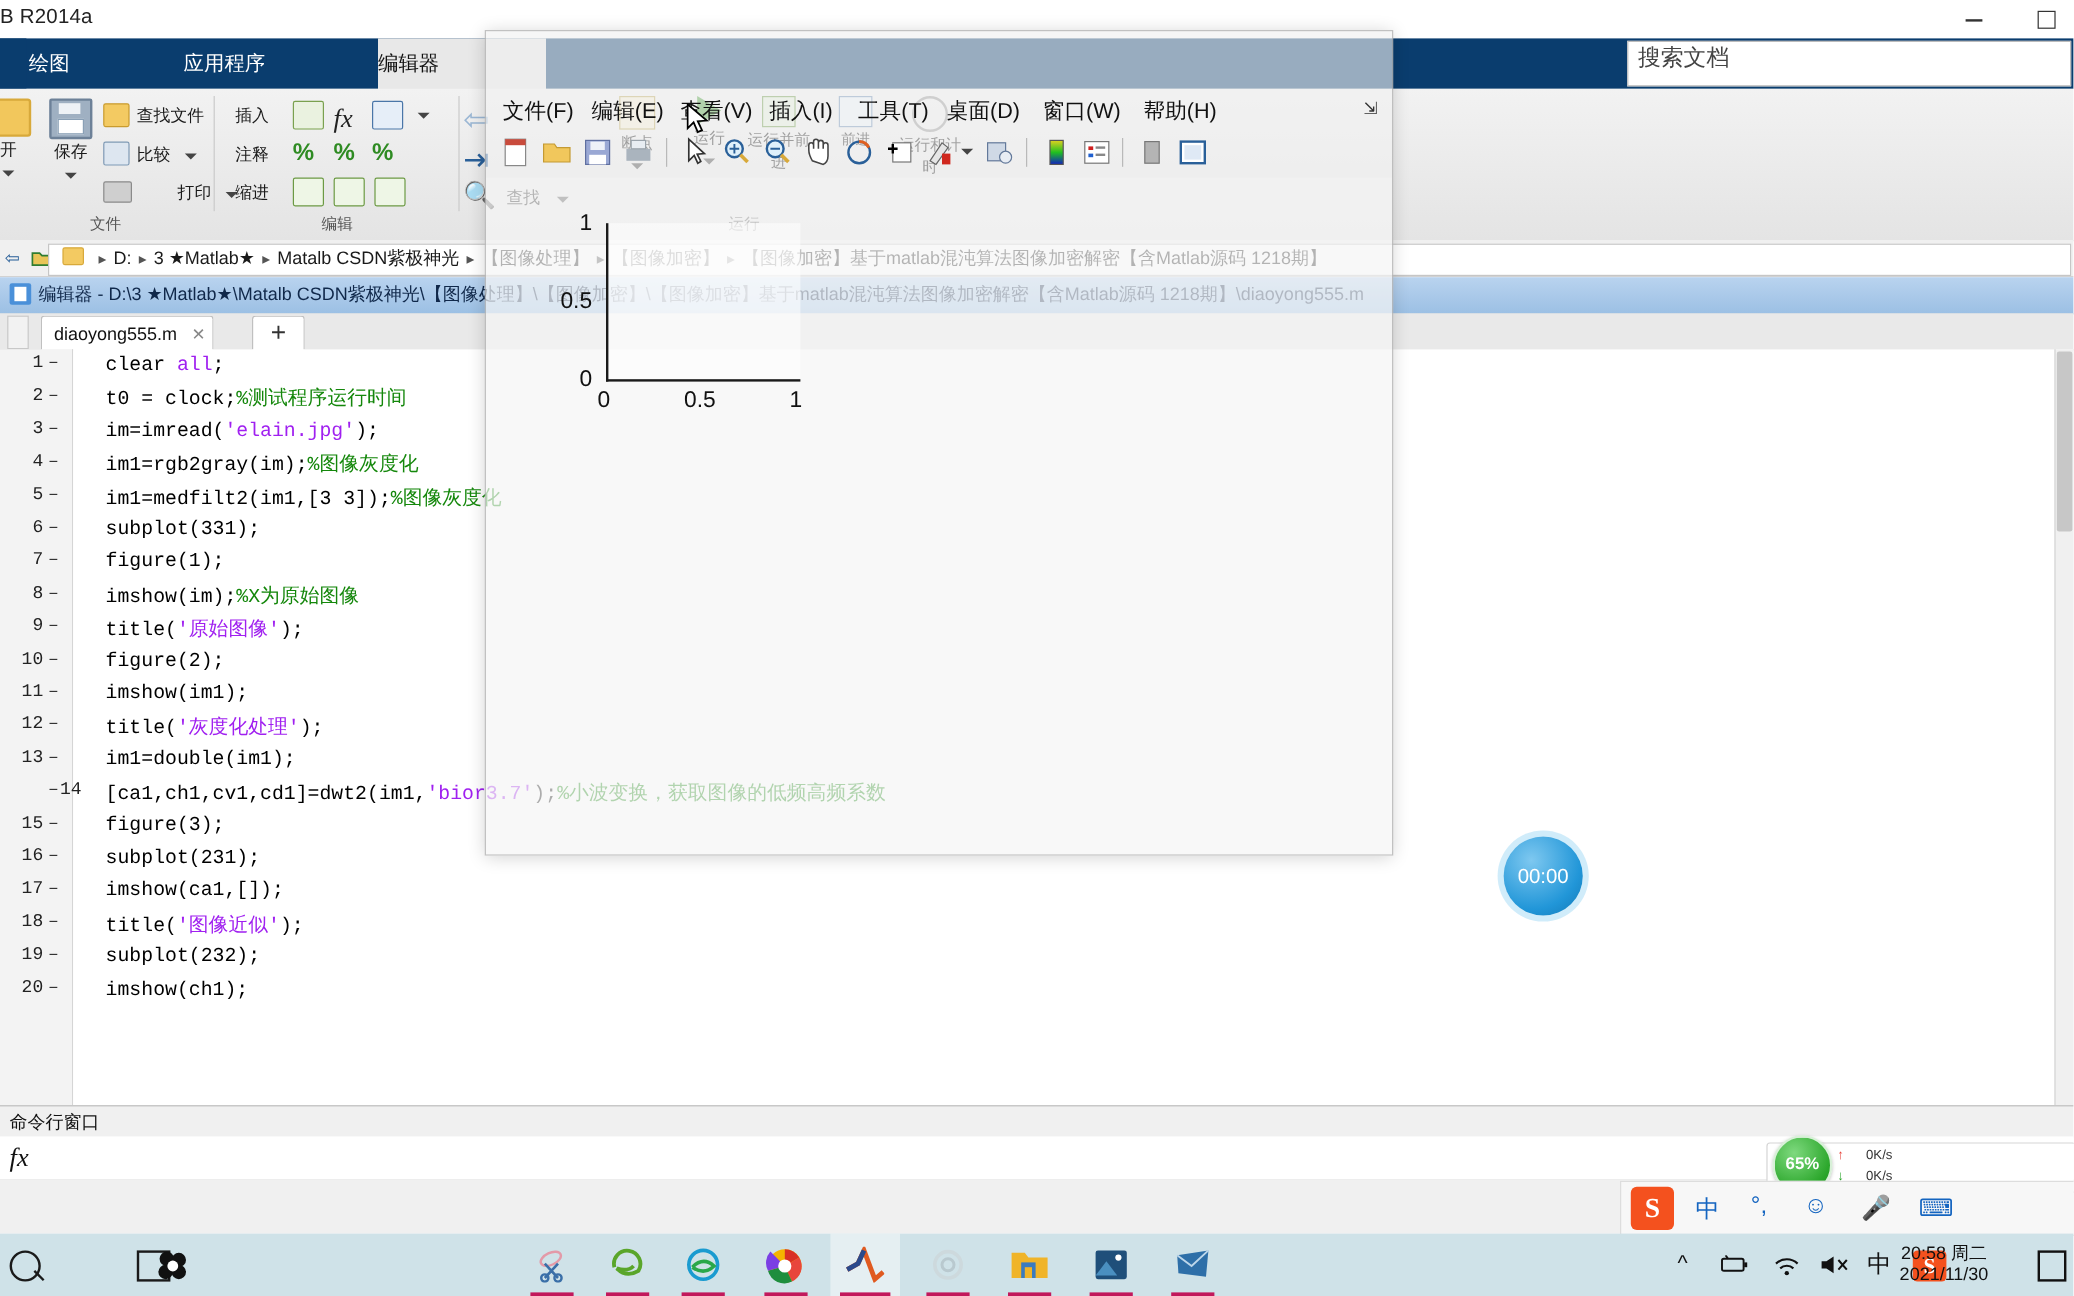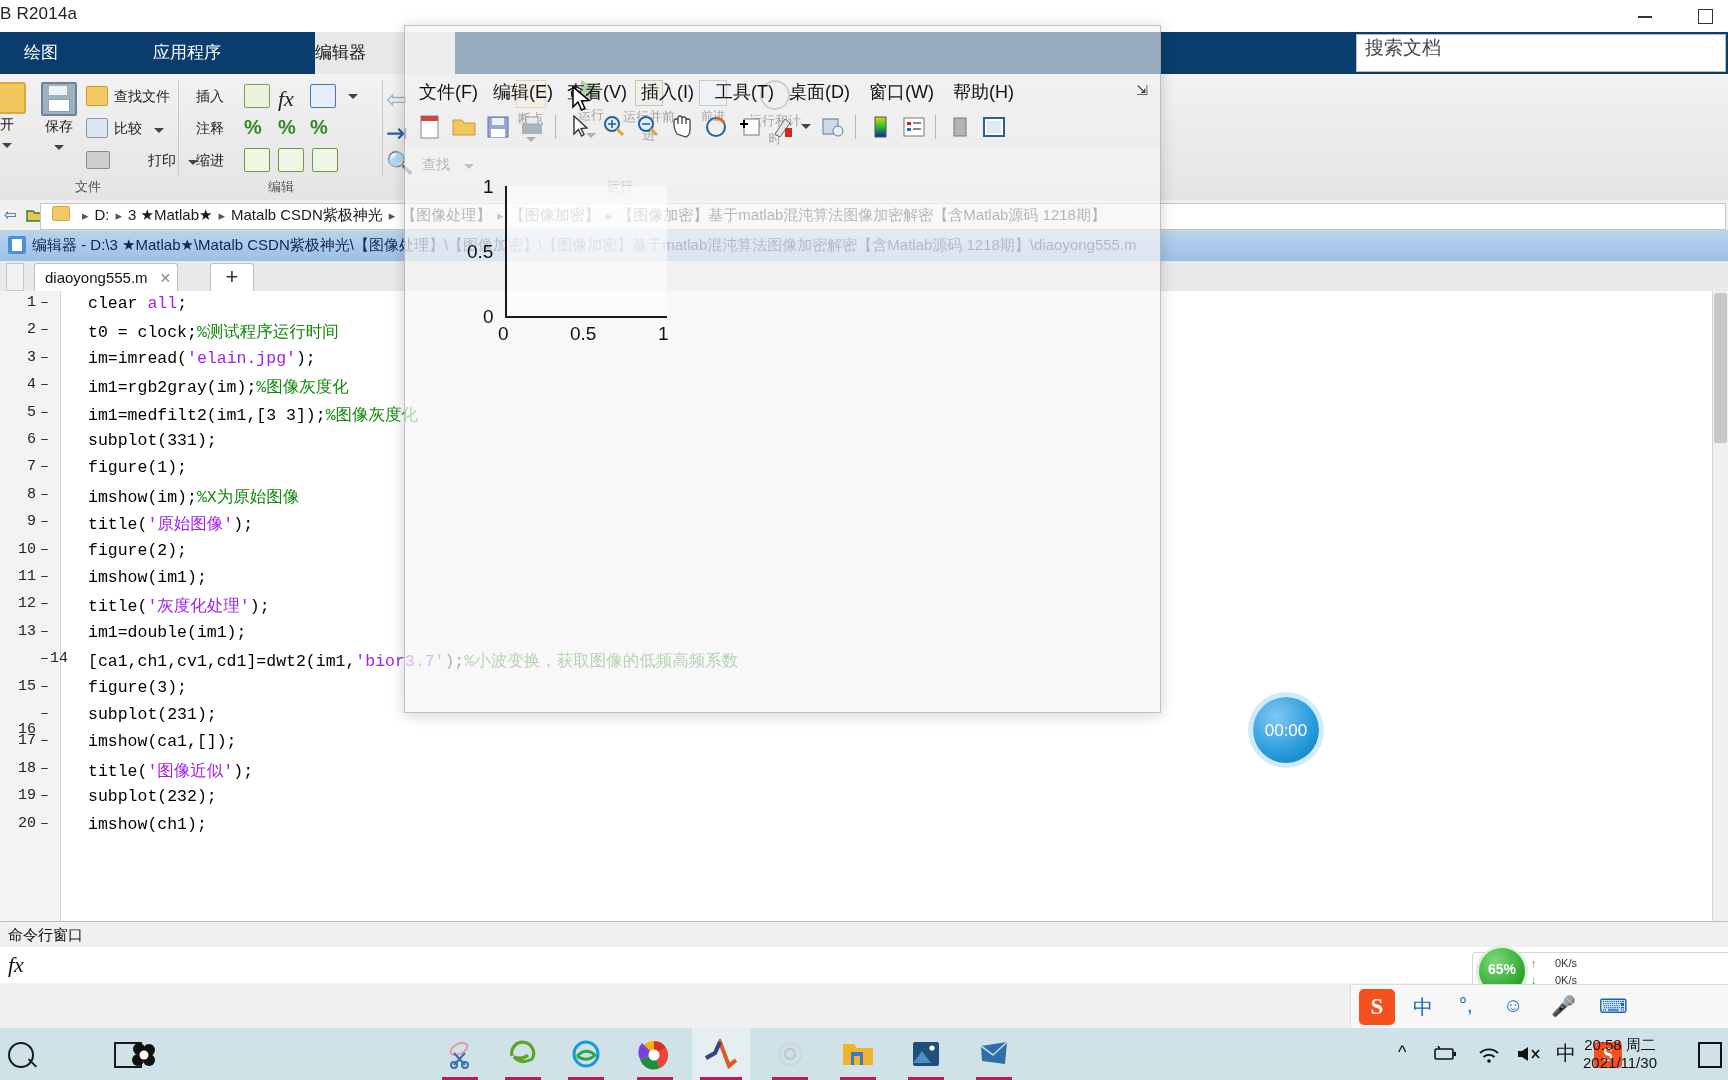--- a/index.html
+++ b/index.html
@@ -361,21 +361,21 @@
     <div class="cline" style="top: 304.4px; padding-left: 88px;">title(<span class="tk-str">'灰度化处理'</span>);</div>
     <div class="lnum" style="top: 331.8px;">13</div>
     <div class="ldash" style="top: 331.8px;">–</div>
     <div class="cline" style="top: 331.8px; padding-left: 88px;">im1=double(im1);</div>
     <div class="lnum" style="top: 359.2px; padding-left: 32px;">14</div>
     <div class="ldash" style="top: 359.2px;">–</div>
     <div class="cline" style="top: 359.2px; padding-left: 88px;">[ca1,ch1,cv1,cd1]=dwt2(im1,<span class="tk-str">'bior3.7'</span>);<span class="tk-com">%小波变换，获取图像的低频高频系数</span></div>
     <div class="lnum" style="top: 386.6px;">15</div>
     <div class="ldash" style="top: 386.6px;">–</div>
     <div class="cline" style="top: 386.6px; padding-left: 88px;">figure(3);</div>
-    <div class="lnum" style="top: 430px;">16</div>
+    <div class="lnum" style="top: 414px;">16</div>
     <div class="ldash" style="top: 414px;">–</div>
     <div class="cline" style="top: 414px; padding-left: 88px;">subplot(231);</div>
     <div class="lnum" style="top: 441.4px;">17</div>
     <div class="ldash" style="top: 441.4px;">–</div>
     <div class="cline" style="top: 441.4px; padding-left: 88px;">imshow(ca1,[]);</div>
     <div class="lnum" style="top: 468.8px;">18</div>
     <div class="ldash" style="top: 468.8px;">–</div>
     <div class="cline" style="top: 468.8px; padding-left: 88px;">title(<span class="tk-str">'图像近似'</span>);</div>
     <div class="lnum" style="top: 496.2px;">19</div>
     <div class="ldash" style="top: 496.2px;">–</div>

